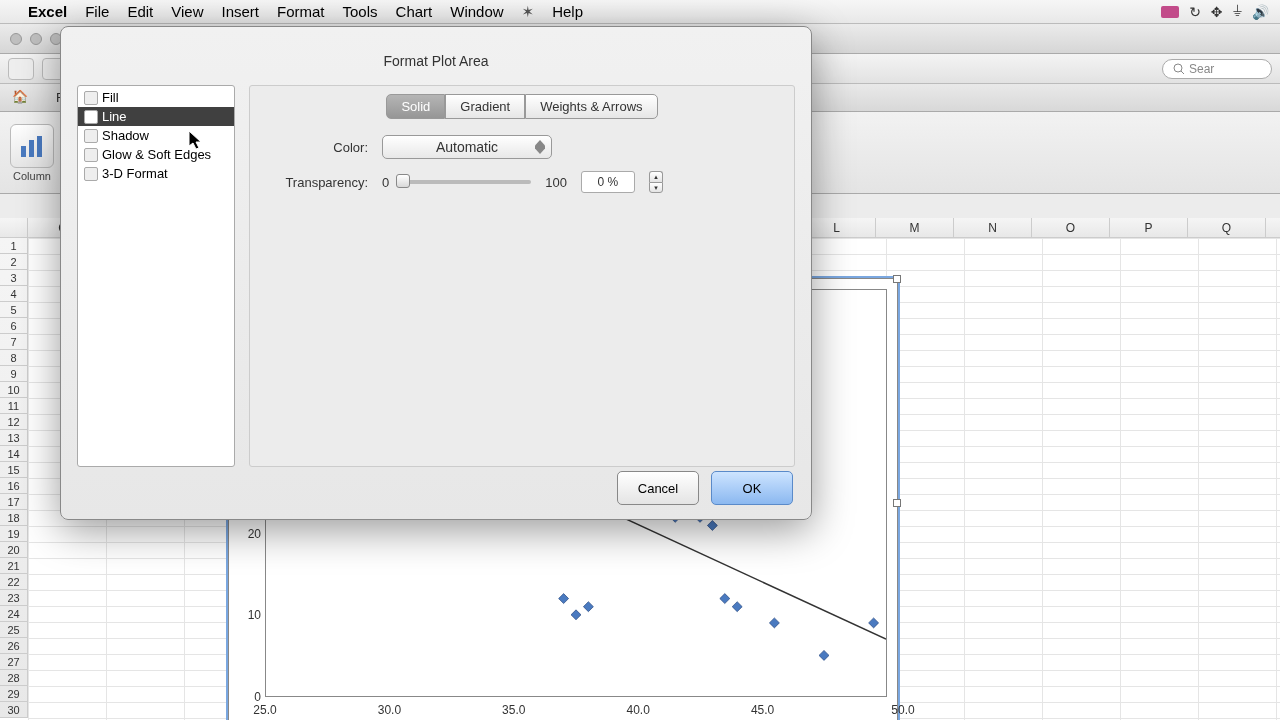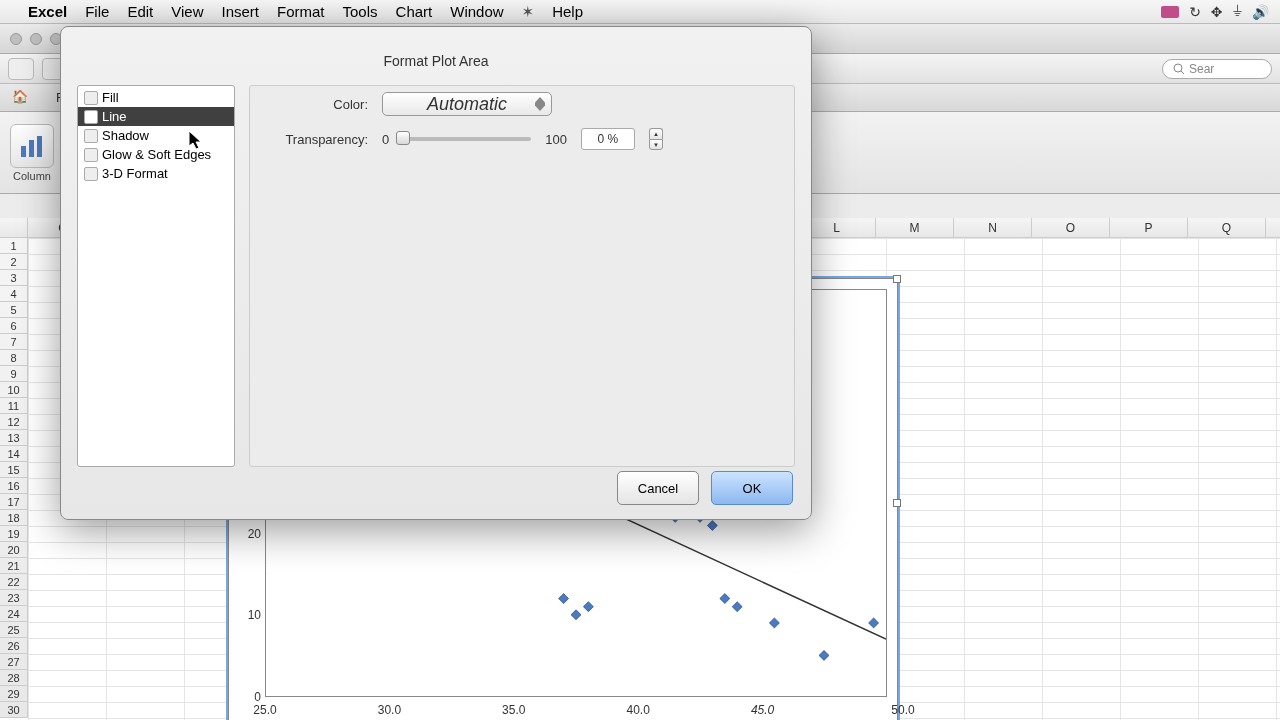--- a/index.html
+++ b/index.html
@@ -69,21 +69,21 @@
 .sidebar-icon { width: 14px; height: 14px; border: 1px solid #aaa; background: #eee; border-radius: 2px; display: inline-block; }
 .sidebar-item.selected .sidebar-icon { background: #fff; }
 .content-panel { flex: 1; background: #ececec; border: 1px solid #ccc; border-radius: 3px; padding: 0; }
 .tab-row { display: flex; justify-content: center; gap: 0; padding: 8px 0 10px; }
 .seg-btn { padding: 4px 14px; font-size: 13px; background: linear-gradient(#fff,#e6e6e6); border: 1px solid #999; color: #333; }
 .seg-btn.first { border-radius: 5px 0 0 5px; }
 .seg-btn.last { border-radius: 0 5px 5px 0; }
 .seg-btn.active { background: linear-gradient(#b5b5b5,#969696); color: #fff; }
 .form-row { display: flex; align-items: center; gap: 14px; padding: 6px 18px; font-size: 13px; color: #333; }
 .form-row .label { width: 100px; text-align: right; }
-.color-select { width: 170px; height: 24px; background: linear-gradient(#fff,#e8e8e8); border: 1px solid #999; border-radius: 5px; display: flex; align-items: center; justify-content: center; font-size: 18px; position: relative; font-style: italic; }
+.color-select { width: 170px; height: 24px; background: linear-gradient(#fff,#e8e8e8); border: 1px solid #999; border-radius: 5px; display: flex; align-items: center; justify-content: center; font-size: 14px; position: relative; }
 .color-select::after { content: ""; position: absolute; right: 6px; width: 10px; height: 14px; background: linear-gradient(#888 0 50%, transparent 50%), linear-gradient(transparent 0 50%, #888 50%); clip-path: polygon(0 40%, 50% 0, 100% 40%, 100% 60%, 50% 100%, 0 60%); }
 .slider-track { width: 128px; height: 4px; background: #bbb; border-radius: 2px; position: relative; }
 .slider-thumb { position: absolute; left: 0; top: -6px; width: 14px; height: 14px; background: linear-gradient(#fff,#d8d8d8); border: 1px solid #888; border-radius: 3px; transform: translateX(-50%); }
 .pct-box { width: 54px; height: 22px; background: #fff; border: 1px solid #aaa; border-radius: 3px; text-align: center; font-size: 12px; line-height: 20px; }
 .stepper { width: 14px; height: 22px; display: flex; flex-direction: column; }
 .stepper span { flex: 1; background: linear-gradient(#fff,#e4e4e4); border: 1px solid #999; font-size: 7px; text-align: center; line-height: 9px; }
 .stepper span:first-child { border-radius: 3px 3px 0 0; border-bottom: none; }
 .stepper span:last-child { border-radius: 0 0 3px 3px; }
 
 .dialog-buttons { position: absolute; right: 18px; bottom: 14px; display: flex; gap: 12px; }
@@ -249,21 +249,21 @@
         <div style="top: 100%;">0</div>
         <div style="top: 80%;">10</div>
         <div style="top: 60%;">20</div>
         <div style="top: 40%;">30</div>
       </div>
     <div class="x-axis-labels" id="x-axis-labels">
         <div style="left: 0%;">25.0</div>
         <div style="left: 20%;">30.0</div>
         <div style="left: 40%;">35.0</div>
         <div style="left: 60%;">40.0</div>
-        <div style="left: 80%; font-style: italic;">45.0</div>
+        <div style="left: 80%;">45.0</div>
         <div style="left: 100%; margin-left: 16px;">50.0</div>
       </div>
   </div>
 </div>
 
 <div class="dialog">
   <div class="dialog-title">Format Plot Area</div>
   <div class="dialog-body">
     <div class="sidebar-list">
       <div class="sidebar-item">
@@ -281,20 +281,25 @@
       <div class="sidebar-item">
           <span class="sidebar-icon"></span>
           <span>Glow &amp; Soft Edges</span>
         </div>
       <div class="sidebar-item">
           <span class="sidebar-icon"></span>
           <span>3-D Format</span>
         </div>
     </div>
     <div class="content-panel">
+      <div class="tab-row">
+        <div class="seg-btn first active">Solid</div>
+        <div class="seg-btn">Gradient</div>
+        <div class="seg-btn last">Weights &amp; Arrows</div>
+      </div>
       <div class="form-row">
         <div class="label">Color:</div>
         <div class="color-select">
             <span>Automatic</span>
           </div>
       </div>
       <div class="form-row">
         <div class="label">Transparency:</div>
         <span>0</span>
         <div class="slider-track">

